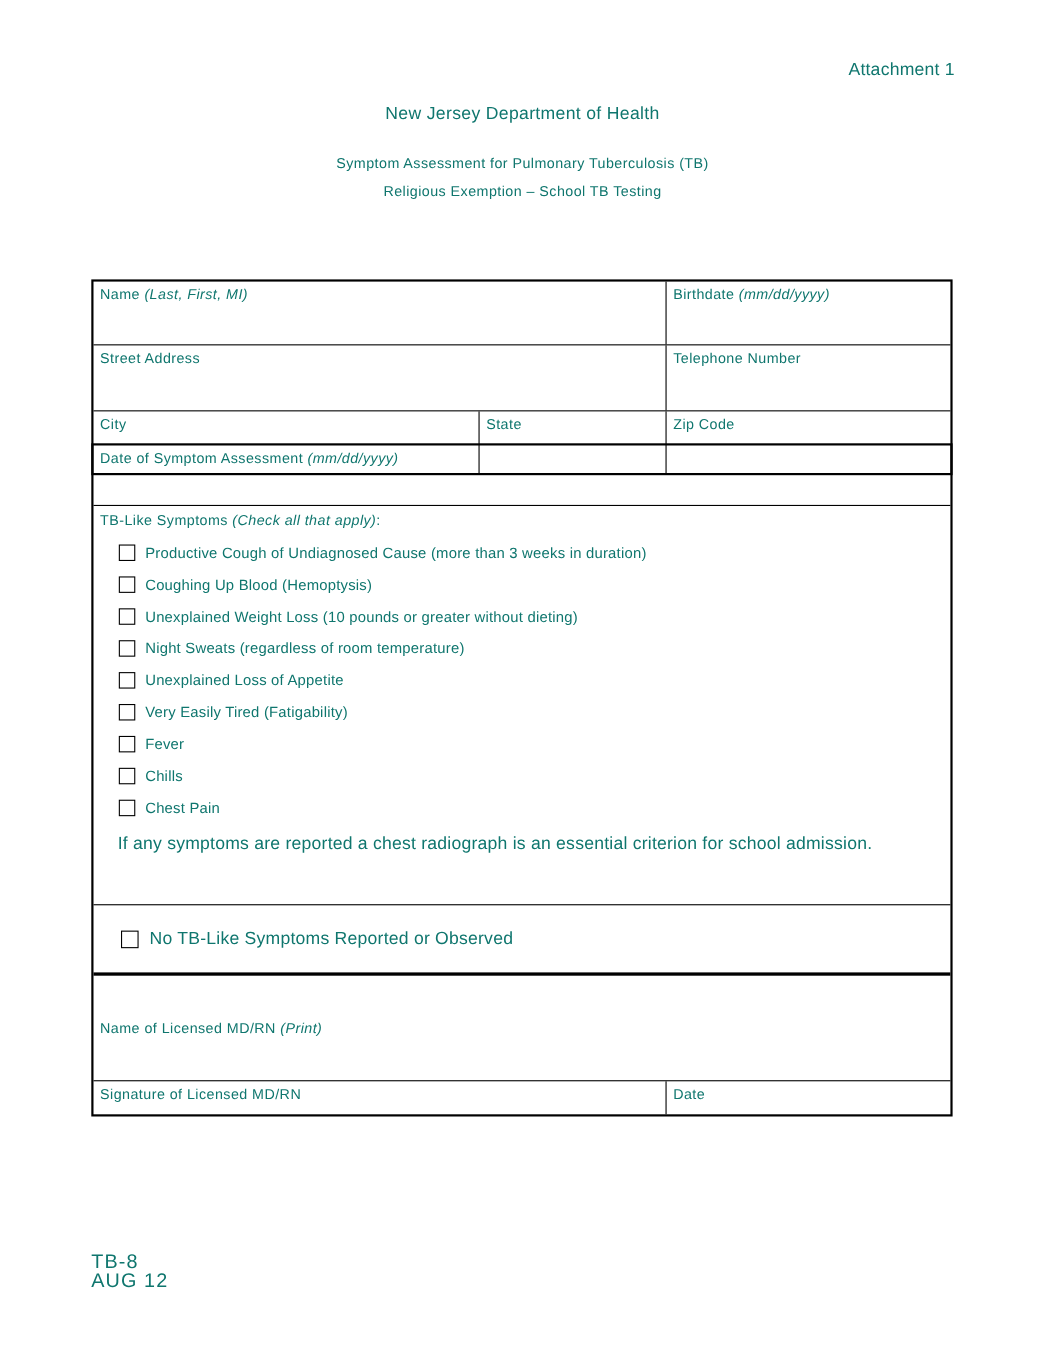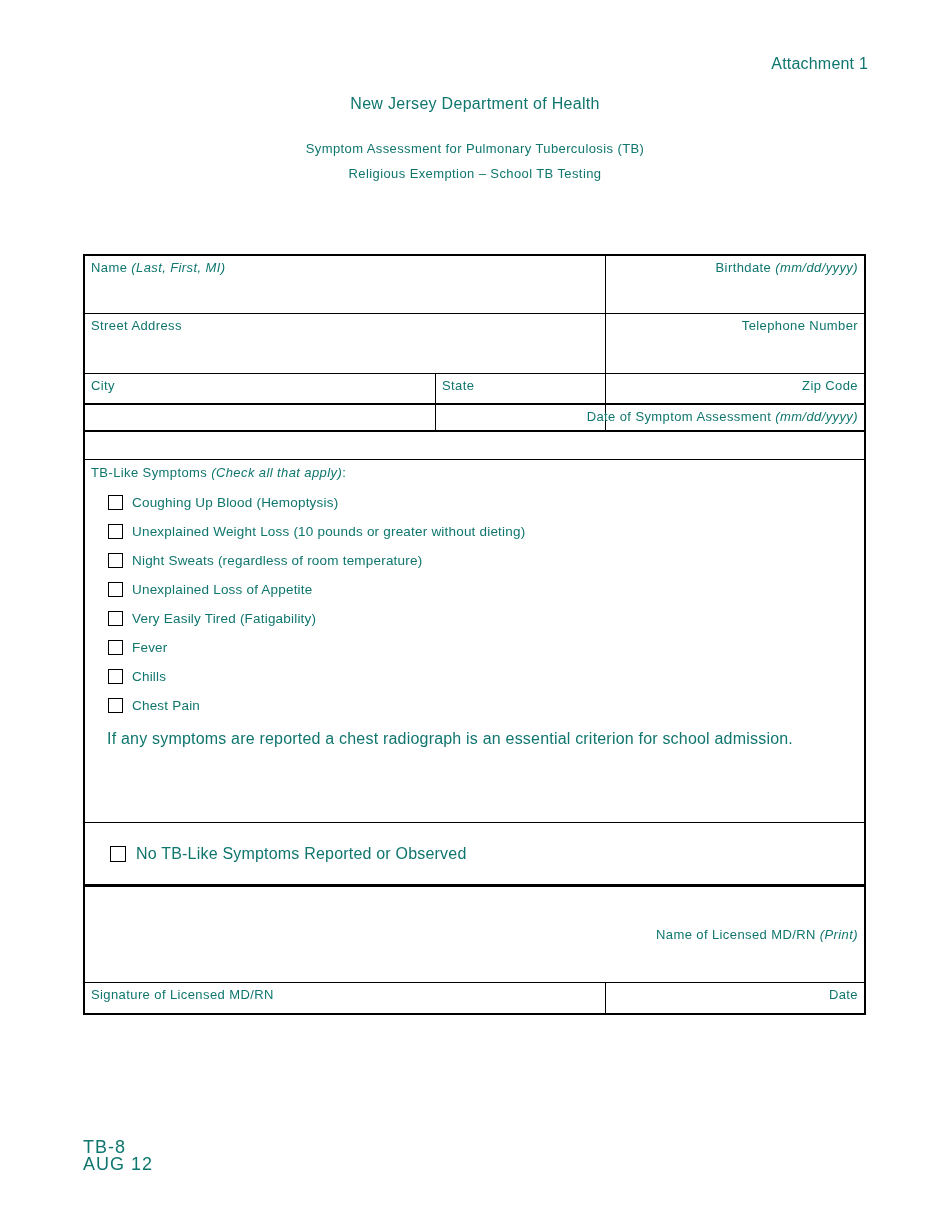--- a/index.html
+++ b/index.html
@@ -73,21 +73,21 @@
     letter-spacing: 0.4px;
     line-height: 17px;
     white-space: nowrap;
   }
   .hint { font-style: italic; margin-left: 4px; }
 
   .rowA1 { height: 58px; }
   .rowA2 { height: 60px; }
   .rowA3 { flex: 1; }
   .colWide  { width: 520px; }
-  .colRight { flex: 1; text-align: right; }
+  .colRight { flex: 1; }
   .colCity  { width: 350px; }
   .colState { width: 170px; }
 
   .rowDate { height: 55px; }
   .rowSymptoms { height: 363px; flex-direction: column; display: block; }
   .rowNo { height: 64px; border-bottom: 3px solid #000; display: flex; align-items: center; }
   .rowMd { height: 60px; margin-top: 36px; }
   .rowSig { flex: 1; }
 
   
@@ -174,20 +174,24 @@
       <div class="cell colRight">
         <div class="label"><span>Date of Symptom Assessment</span><span class="hint">(mm/dd/yyyy)</span></div>
       </div>
     </div>
 
     <div class="row rowSymptoms">
       <div class="symHeader label"><span>TB-Like Symptoms</span><span class="hint">(Check all that apply)</span><span>:</span></div>
       <div class="symList">
         <div class="symItem">
           <span class="checkbox"></span>
+          <span class="symText">Productive Cough of Undiagnosed Cause (more than 3 weeks in duration)</span>
+        </div>
+        <div class="symItem">
+          <span class="checkbox"></span>
           <span class="symText">Coughing Up Blood (Hemoptysis)</span>
         </div>
         <div class="symItem">
           <span class="checkbox"></span>
           <span class="symText">Unexplained Weight Loss (10 pounds or greater without dieting)</span>
         </div>
         <div class="symItem">
           <span class="checkbox"></span>
           <span class="symText">Night Sweats (regardless of room temperature)</span>
         </div>

